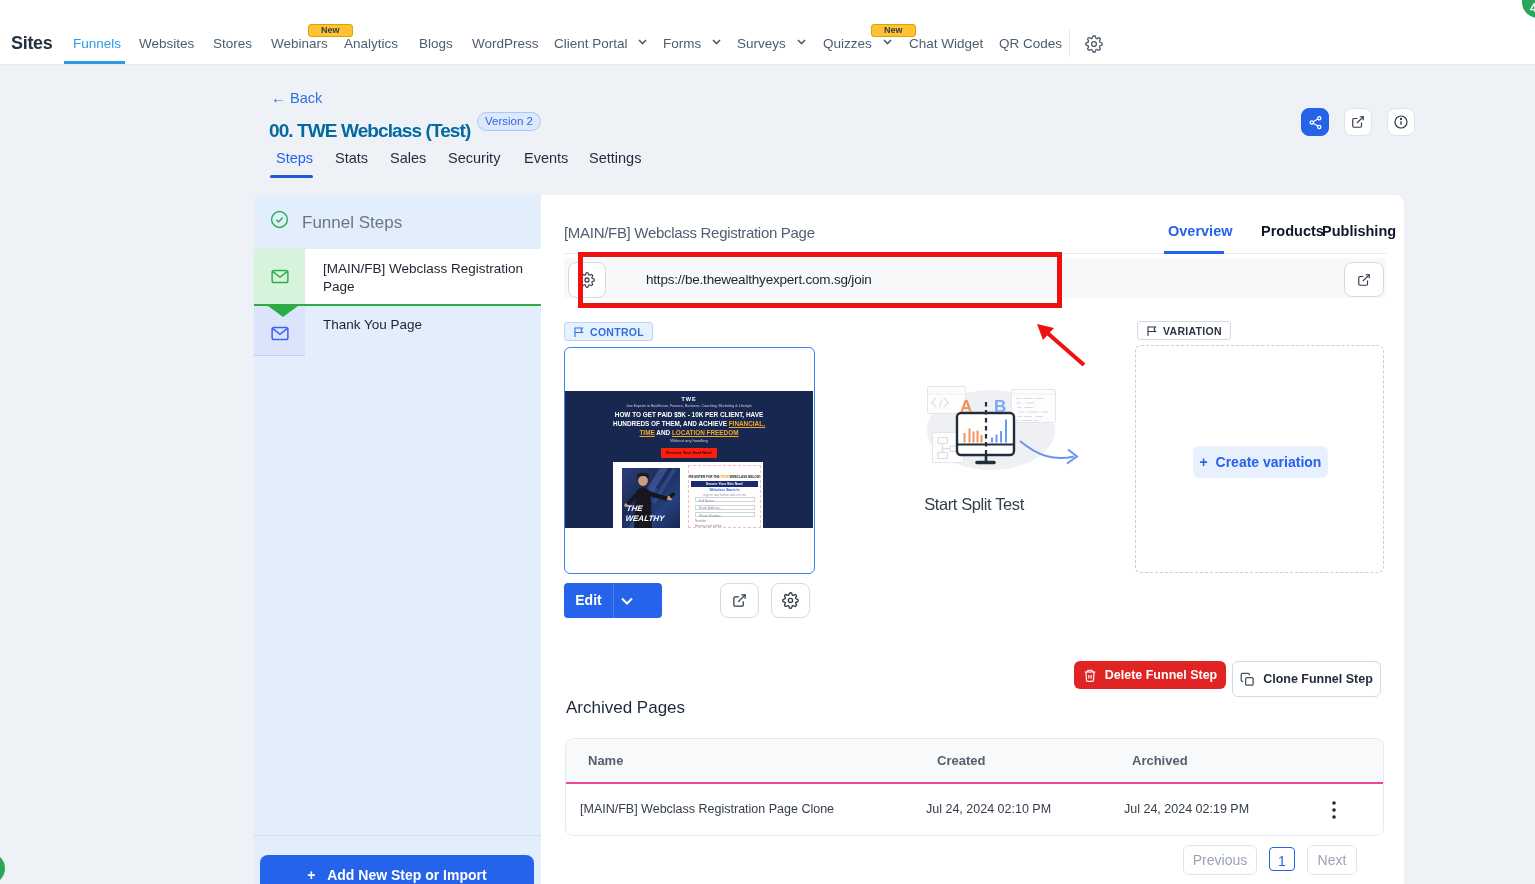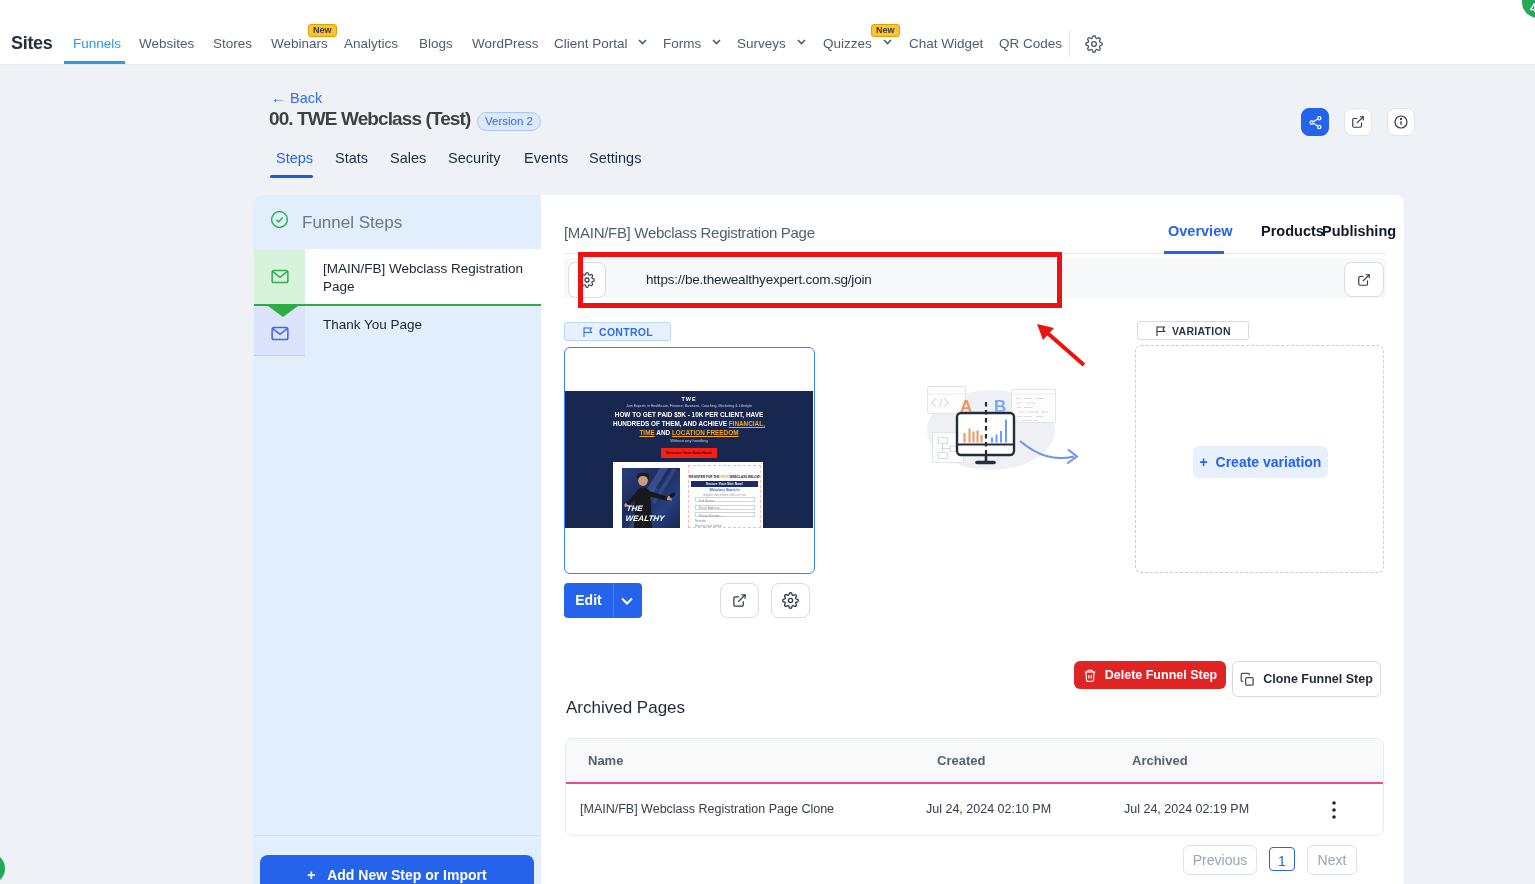--- a/index.html
+++ b/index.html
@@ -6,27 +6,27 @@
   html,body { width:1535px; height:884px; overflow:hidden; }
   body { font-family:"Liberation Sans", sans-serif; background:#eef2f7; position:relative; }
   .abs { position:absolute; }
 
   
   #nav { position:absolute; left:0; top:0; width:1535px; height:65px; background:#fff; border-bottom:1px solid #e8eaee; z-index:5; }
   .brand { position:absolute; left:11px; top:33px; font-size:18px; font-weight:bold; color:#243240; letter-spacing:-0.3px; }
   .nitem { position:absolute; top:36px; font-size:13.5px; font-weight:500; color:#4c5d6d; white-space:nowrap; }
   .nitem.active { color:#2b9be8; }
   .chev { display:inline-block; width:11px; height:10px; margin-left:6px; position:relative; top:-1px; }
-  .badge-new { position:absolute; font-size:9px; font-weight:bold; color:#333d47; background:#ffc233; border:1px solid #dba400; border-radius:3px; padding:0 4px; line-height:11px; height:13px; }
+  .badge-new { position:absolute; font-size:9px; font-weight:bold; color:#333d47; background:#ffc233; border:1px solid #dba400; border-radius:3px; padding:0 12px; line-height:11px; height:13px; }
   #funnels-line { position:absolute; left:64px; top:61px; width:61px; height:2.5px; background:#2b9be8; }
   #nav-sep { position:absolute; left:1069px; top:30px; width:1px; height:27px; background:#e3e6eb; }
 
   
   #back { position:absolute; left:271px; top:89px; font-size:14.5px; font-weight:500; color:#2e6fe8; }
-  #title { position:absolute; left:269px; top:108px; font-size:19px; font-weight:bold; color:#404040; letter-spacing:-0.9px; }
+  #title { position:absolute; left:269px; top:120px; font-size:19px; font-weight:bold; color:#0369a1; letter-spacing:-0.9px; }
   #verbadge { position:absolute; left:477px; top:112px; height:19px; line-height:17px; padding:0 7px; font-size:11.5px; color:#3168d9; background:#dce9fd; border:1px solid #a9c6f7; border-radius:10px; }
   .ptab { position:absolute; top:150px; font-size:14.5px; font-weight:500; color:#1f2c3d; }
   .ptab.active { color:#2563eb; }
   #ptab-line { position:absolute; left:270px; top:175px; width:43px; height:3px; background:#2159d6; border-radius:2px; }
   .topbtn { position:absolute; top:108px; width:28px; height:28px; border-radius:8px; background:#fff; border:1px solid #dfe4ea; display:flex; align-items:center; justify-content:center; }
   .topbtn.blue { background:#2563eb; border-color:#2563eb; }
 
   
   #card { position:absolute; left:254px; top:195px; width:1150px; height:689px; background:#fff; border-radius:8px 8px 0 0; box-shadow:0 1px 2px rgba(16,24,40,.06); }
 
@@ -50,21 +50,21 @@
   #ctab-line { position:absolute; left:910px; top:56px; width:60px; height:3px; background:#2563eb; }
   #urlbar { position:absolute; left:310px; top:63px; width:822px; height:40px; background:#f7f8fa; border-radius:4px; }
   #gearchip { position:absolute; left:314px; top:67px; width:38px; height:36px; background:#fff; border:1px solid #d7dce3; border-radius:8px; display:flex; align-items:center; justify-content:center; }
   #urltext { position:absolute; left:361px; top:77px; font-size:13.5px; color:#1a2433; letter-spacing:-0.2px;padding-left:31px; }
   #extbtn1 { position:absolute; left:1090px; top:67px; width:40px; height:35px; background:#fff; border:1px solid #d7dce3; border-radius:8px; display:flex; align-items:center; justify-content:center; }
 
   
   #redrect { position:absolute; left:578px; top:252px; width:484px; height:56px; border:5px solid #ee1111; z-index:9; }
 
   
-  .chip { position:absolute; height:19px; font-size:10.5px; font-weight:bold; letter-spacing:0.3px; border-radius:3px; display:flex; align-items:center; padding:0 17px; gap:5px; }
+  .chip { position:absolute; height:19px; font-size:10.5px; font-weight:bold; letter-spacing:0.3px; border-radius:3px; display:flex; align-items:center; padding:0 8px; gap:5px; }
   #chip-control { left:310px; top:127px; color:#2f6fe0; background:#e7f0fe; border:1px solid #b9d3fb; }
   #chip-variation { left:883px; top:126px; color:#273546; background:#fff; border:1px solid #d5dae1; }
 
   
   #thumb { position:absolute; left:310px; top:152px; width:251px; height:227px; background:#fff; border:1.5px solid #3b82f6; border-radius:6px; overflow:hidden; }
   #shot { position:absolute; left:0; top:43px; width:248px; height:137px; background:#182750; overflow:hidden; font-family:"Liberation Sans", sans-serif; }
   #shot .c { position:absolute; left:0; width:248px; text-align:center; color:#fff; }
   .hl { color:#f5a623; text-decoration:underline; }
   #shot-btn { position:absolute; left:96px; top:57px; width:56px; height:10px; background:#fb1f10; border-radius:1px; color:#300; font-size:4px; text-align:center; line-height:10px; font-weight:bold; }
   #shot-card { position:absolute; left:48px; top:71px; width:150px; height:66px; background:#fff; }
@@ -75,21 +75,21 @@
   .ftxt { position:absolute; color:#8a8f98; transform-origin:0 0; }
 
   
   #varbox { position:absolute; left:881px; top:150px; width:249px; height:228px; border:1px dashed #c9cdd4; border-radius:6px; background:#fff; }
   #createvar { position:absolute; left:57px; top:100px; width:135px; height:32px; background:#e8effd; border-radius:6px; color:#2563eb; font-size:14px; font-weight:bold; text-align:center; line-height:32px; }
 
   #sst { position:absolute; left:540px; top:300px; width:360px; text-align:center; font-size:16.5px; color:#32404e; letter-spacing:-0.4px; }
   #sstp { position:absolute; left:520px; top:329px; width:400px; text-align:center; font-size:14px; color:#5b6b7b; line-height:19.5px; }
 
   
-  #editbtn { position:absolute; left:310px; top:388px; width:78px; height:35px; background:#2563eb; border-radius:4px; }
+  #editbtn { position:absolute; left:310px; top:388px; width:98px; height:35px; background:#2563eb; border-radius:4px; }
   #editbtn .lbl { position:absolute; left:0; top:0; width:49px; height:35px; color:#fff; font-size:14px; font-weight:bold; text-align:center; line-height:35px; }
   #editbtn .sep { position:absolute; left:49px; top:0; width:1px; height:35px; background:#4d7ef0; }
   .sqbtn { position:absolute; top:388px; width:39px; height:35px; background:#fff; border:1px solid #d7dce3; border-radius:8px; display:flex; align-items:center; justify-content:center; }
 
   
   #delbtn { position:absolute; left:820px; top:466px; width:152px; height:28px; background:#e02424; border-radius:6px; color:#fff; font-size:12.5px; font-weight:bold; display:flex; align-items:center; justify-content:center; gap:8px; }
   #clonebtn { position:absolute; left:978px; top:466px; width:149px; height:36px; background:#fff; border:1px solid #d5dae1; border-radius:6px; color:#1f2937; font-size:12.5px; font-weight:bold; display:flex; align-items:center; justify-content:center; gap:8px; }
 
   
   #arch-title { position:absolute; left:312px; top:503px; font-size:17px; font-weight:500; color:#1d2939; }
@@ -288,20 +288,21 @@
           <div class="ftxt" style="left:6px; top:61.5px; font-size:3.2px;">No, I am keen to undertake</div>
         </div>
       </div>
     </div>
   </div>
 
   <div id="varbox">
     <div id="createvar">+&nbsp;&nbsp;Create variation</div>
   </div>
 
+  <div id="sst">Start Split Test</div>
 
   <div id="editbtn">
       <div class="lbl">Edit</div>
       <div class="sep"></div>
     <svg class="abs" style="left:57px; top:13px;" width="12" height="10" viewBox="0 0 12 8">
         <path d="M1 1.5 L6 6.5 L11 1.5" fill="none" stroke="#fff" stroke-width="2"></path>
       </svg>
   </div>
   <div class="sqbtn" style="left:466px;">
     <svg width="15" height="15" viewBox="0 0 24 24" fill="none" stroke="#2e3a48" stroke-width="2">

